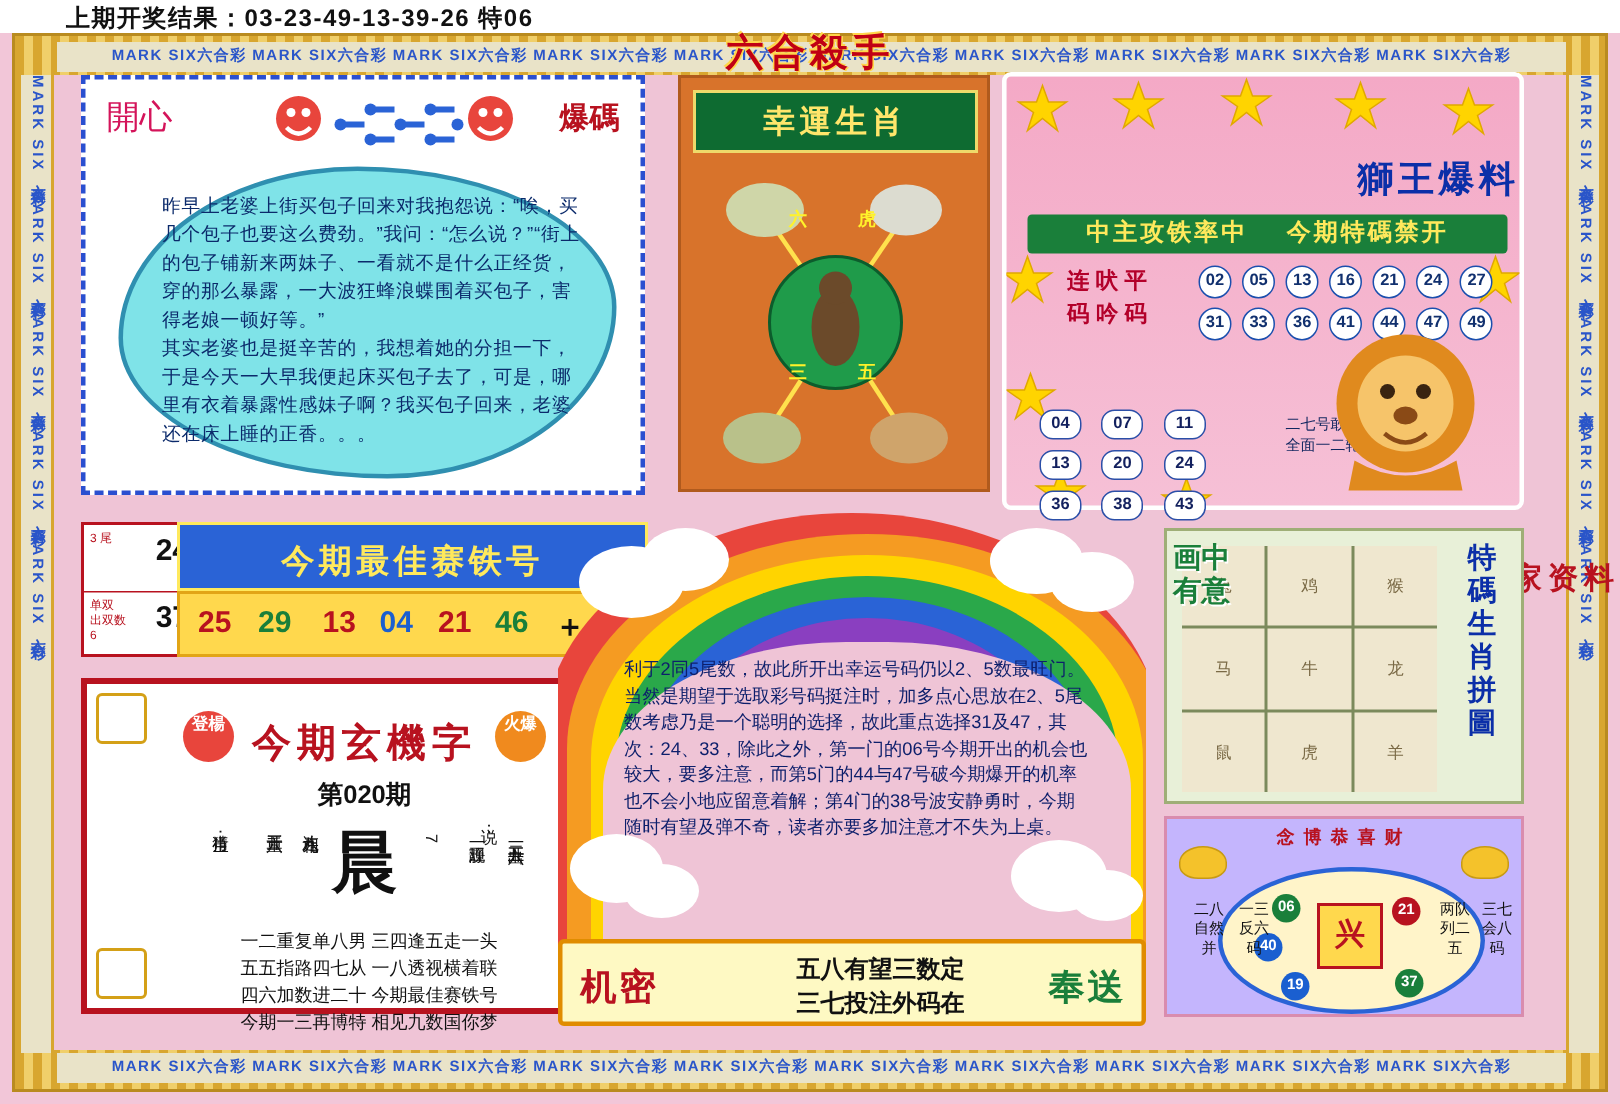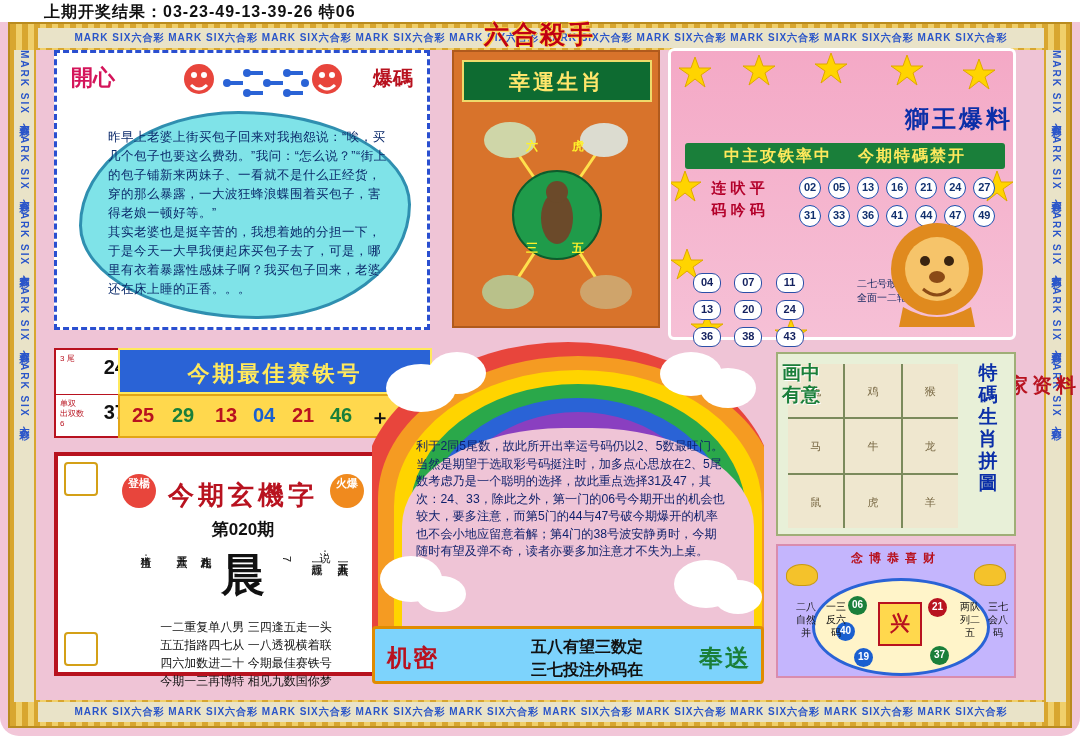--- a/index.html
+++ b/index.html
@@ -1,21 +1,21 @@
 <!DOCTYPE html>
 <html><head>
 <meta charset="utf-8">
 <style>
   html,body{margin:0;padding:0;}
   body{
     width:1080px;height:736px;overflow:hidden;
     font-family:"Liberation Sans","DejaVu Sans",sans-serif;
     background:#ffffff;
   }
-  .page{position:relative;width:1080px;height:736px;background:#f2c6d8;border-radius:19px;}
+  .page{position:relative;width:1080px;height:736px;background:#f2c6d8;}
 
   
   .topbar{position:absolute;left:0;top:0;width:1080px;height:22px;background:#ffffff;}
   .topbar .txt{position:absolute;left:44px;top:2px;font-size:16px;font-weight:bold;color:#111;letter-spacing:1px;}
 
   
   .frame{position:absolute;left:8px;top:22px;width:1064px;height:706px;
     background:#e3b23c;
     background-image:
       repeating-linear-gradient(90deg,#d8a62f 0 6px,#f0cf6a 6px 12px);
@@ -32,21 +32,21 @@
   .vtxt{writing-mode:vertical-rl;font-size:10px;line-height:20px;color:#2a55c9;font-weight:bold;letter-spacing:2px;}
 
   
   .maintitle{position:absolute;left:50%;transform:translateX(-50%);top:18px;
      font-size:25px;font-weight:bold;color:#c00014;letter-spacing:3px;
      text-shadow:1px 1px 0 #ffd54a, -1px -1px 0 #ffd54a;font-family:"DejaVu Sans",sans-serif;}
 
   
   .jokebox{position:absolute;left:54px;top:50px;width:376px;height:280px;
      background:#ffffff;border:3px dashed #2a4fd0;box-sizing:border-box;}
-  .joke-title-l{position:absolute;left:14px;top:10px;font-size:22px;font-weight:bold;color:#d4145a;
+  .joke-title-l{position:absolute;left:14px;top:10px;font-size:22px;font-weight:normal;color:#d4145a;
      font-family:"DejaVu Sans",serif;}
   .joke-title-r{position:absolute;right:14px;top:12px;font-size:20px;font-weight:bold;color:#b8121f;}
   .joke-deco{position:absolute;left:120px;top:4px;width:180px;height:50px;}
   .cloud{position:absolute;left:22px;top:58px;width:332px;height:208px;
      background:#7fe3e8;border-radius:48% 52% 46% 54%/55% 45% 55% 45%;
      border:3px solid #2f8fb0;box-sizing:border-box;}
   .cloud-in{position:absolute;left:26px;top:14px;width:282px;height:182px;
      color:#0b2a6b;font-size:12.5px;line-height:19px;letter-spacing:.5px;}
 
   
@@ -108,21 +108,21 @@
 
   
   .rainbow{position:absolute;left:372px;top:342px;width:392px;height:300px;overflow:hidden;}
   .rb{position:absolute;left:-10px;top:0;width:412px;height:300px;border-radius:50% 50% 0 0;}
   .ccloud{position:absolute;background:#ffffff;border-radius:50%;}
   .centertext{position:absolute;left:416px;top:438px;width:310px;height:186px;color:#0d1f6b;
      font-size:12.2px;line-height:17.5px;}
   .cap-title{position:absolute;left:0;right:0;top:372px;text-align:right;font-size:20px;font-weight:bold;color:#b8121f;letter-spacing:4px;}
 
   
-  .secret{position:absolute;left:372px;top:626px;width:392px;height:58px;background:#7dd3fc;
+  .secret{position:absolute;left:372px;top:626px;width:392px;height:58px;background:#fef9c3;
      border:3px solid #e08c00;box-sizing:border-box;border-radius:4px;}
   .secret .l{position:absolute;left:12px;top:13px;font-size:24px;font-weight:bold;color:#b8121f;letter-spacing:2px;}
   .secret .m{position:absolute;left:112px;top:6px;width:200px;text-align:center;font-size:16px;font-weight:bold;color:#111;line-height:23px;}
   .secret .r{position:absolute;right:10px;top:13px;font-size:24px;font-weight:bold;color:#1a7f3a;letter-spacing:2px;}
 
   
   .puzzle{position:absolute;left:776px;top:352px;width:240px;height:184px;background:#e8f0d8;
      border:2px solid #9fae77;box-sizing:border-box;}
   .pz-title{position:absolute;right:8px;top:8px;width:36px;font-size:19px;font-weight:bold;color:#0b2fa8;
      line-height:22px;text-align:center;}

